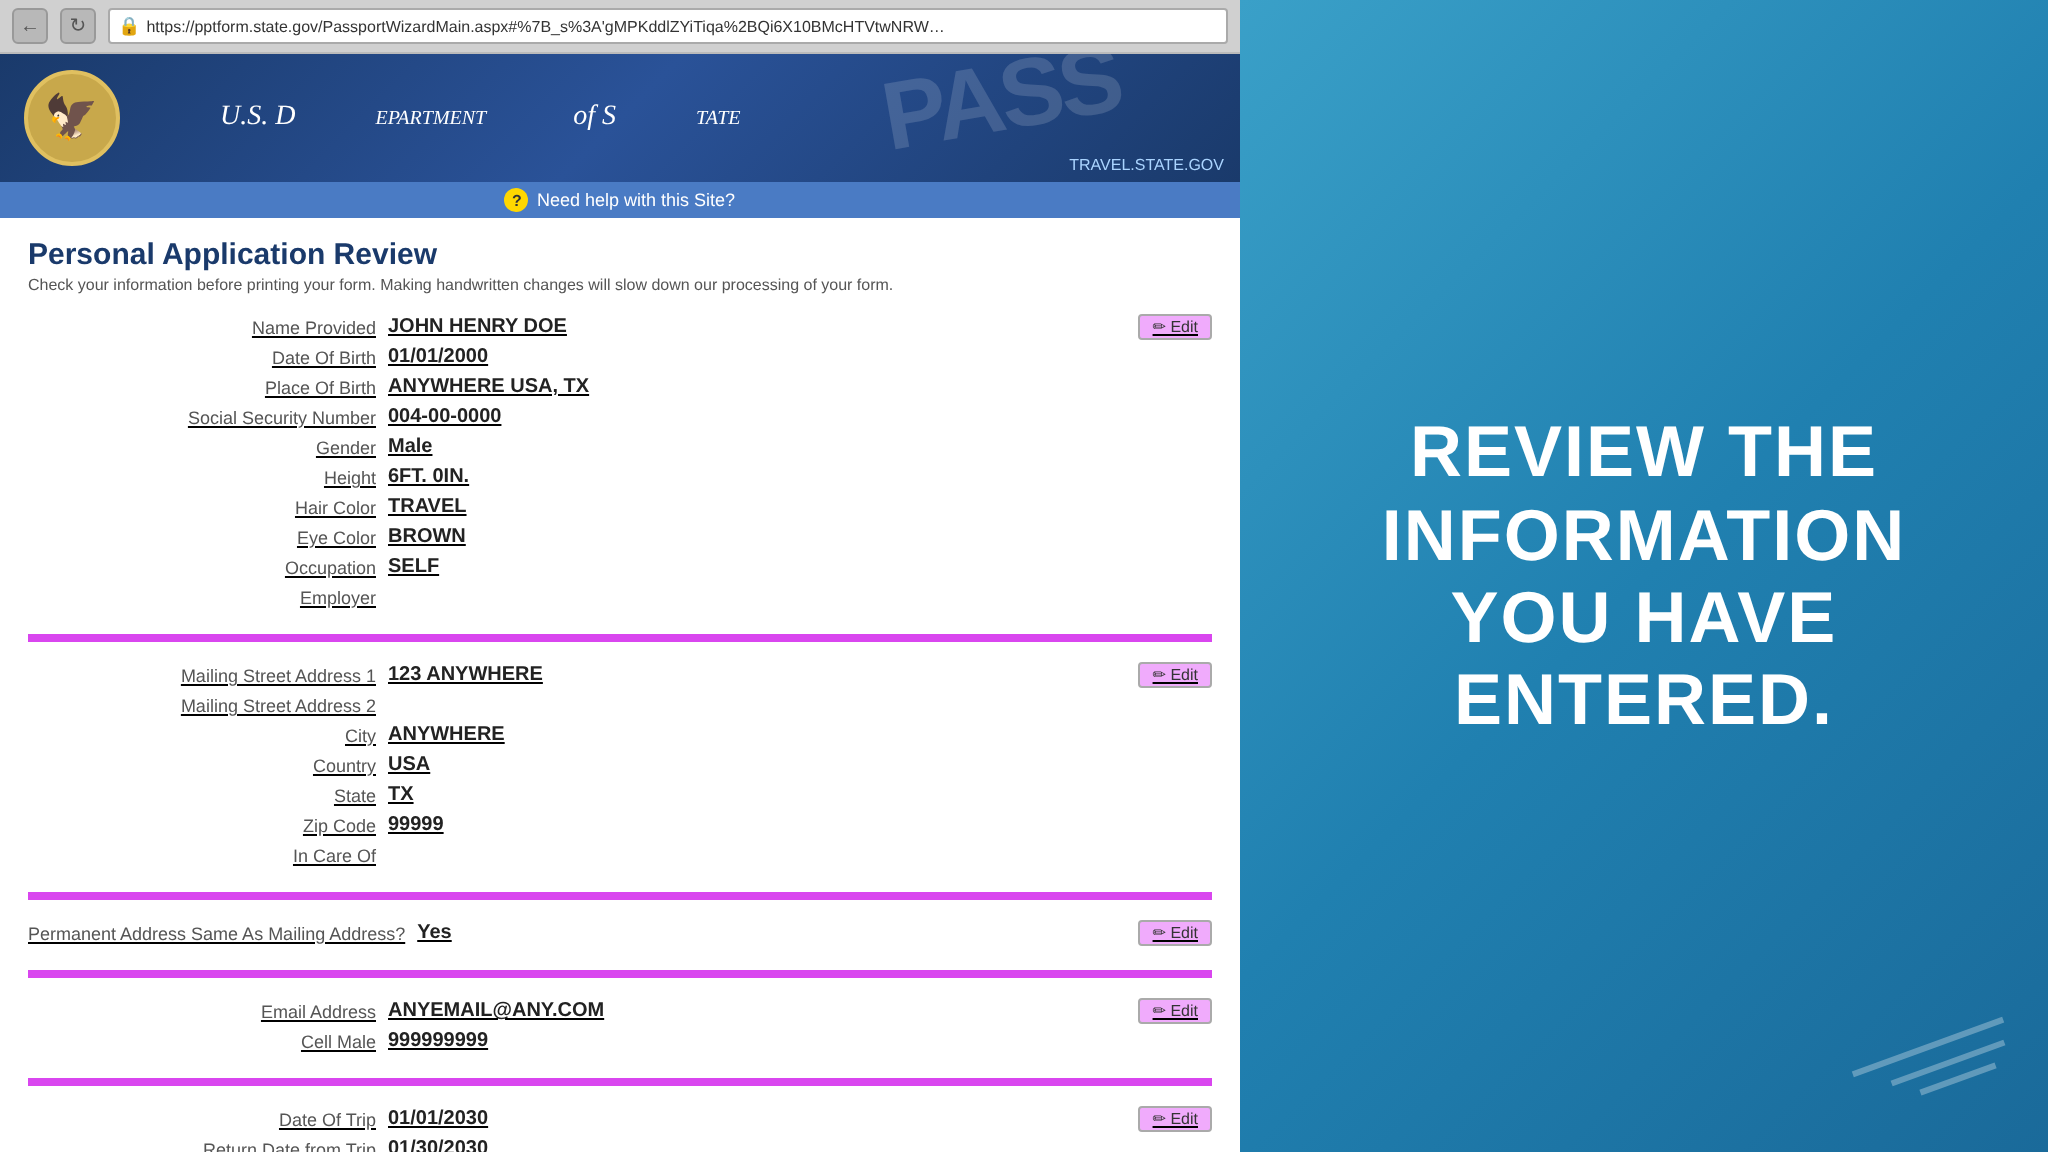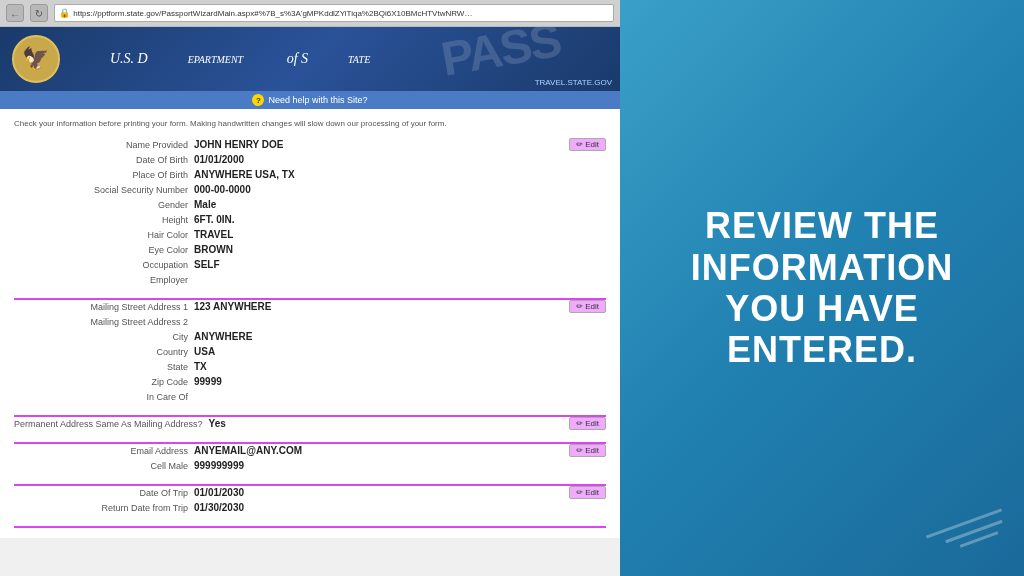--- a/index.html
+++ b/index.html
@@ -158,22 +158,24 @@
       margin-bottom: 2px;
     }
     .form-subtitle {
       font-size: 8px;
       color: #555;
       margin-bottom: 10px;
     }
 
     
     .form-section {
-      border-bottom: 2px solid #d946ef;
+      border-bottom: 4px solid #d946ef;
       padding-bottom: 10px;
+      margin-bottom: 10px;
+      text-decoration: underline;
     }
     .section-row {
       display: flex;
       align-items: flex-start;
       margin-bottom: 1px;
     }
     .section-label {
       text-align: right;
       min-width: 180px;
       font-size: 9px;
@@ -275,40 +277,41 @@
       <div class="passport-bg">PASS</div>
       <div class="travel-link">TRAVEL.STATE.GOV</div>
     </div>
 
     <div class="help-bar">
       <span class="help-icon">?</span>
       <span>Need help with this Site?</span>
     </div>
 
     <div class="form-area">
+      <div class="form-title">Personal Application Review</div>
       <div class="form-subtitle">Check your information before printing your form. Making handwritten changes will slow down our processing of your form.</div>
 
       <div class="form-section">
         <div class="section-header-row">
           <div class="section-fields">
             <div class="section-row">
               <div class="section-label">Name Provided</div>
               <div class="section-value">JOHN HENRY DOE</div>
             </div>
             <div class="section-row">
               <div class="section-label">Date Of Birth</div>
               <div class="section-value">01/01/2000</div>
             </div>
             <div class="section-row">
               <div class="section-label">Place Of Birth</div>
               <div class="section-value">ANYWHERE USA, TX</div>
             </div>
             <div class="section-row">
               <div class="section-label">Social Security Number</div>
-              <div class="section-value">000-00-0000</div>
+              <div class="section-value">004-00-0000</div>
             </div>
             <div class="section-row">
               <div class="section-label">Gender</div>
               <div class="section-value">Male</div>
             </div>
             <div class="section-row">
               <div class="section-label">Height</div>
               <div class="section-value">6FT. 0IN.</div>
             </div>
             <div class="section-row">

